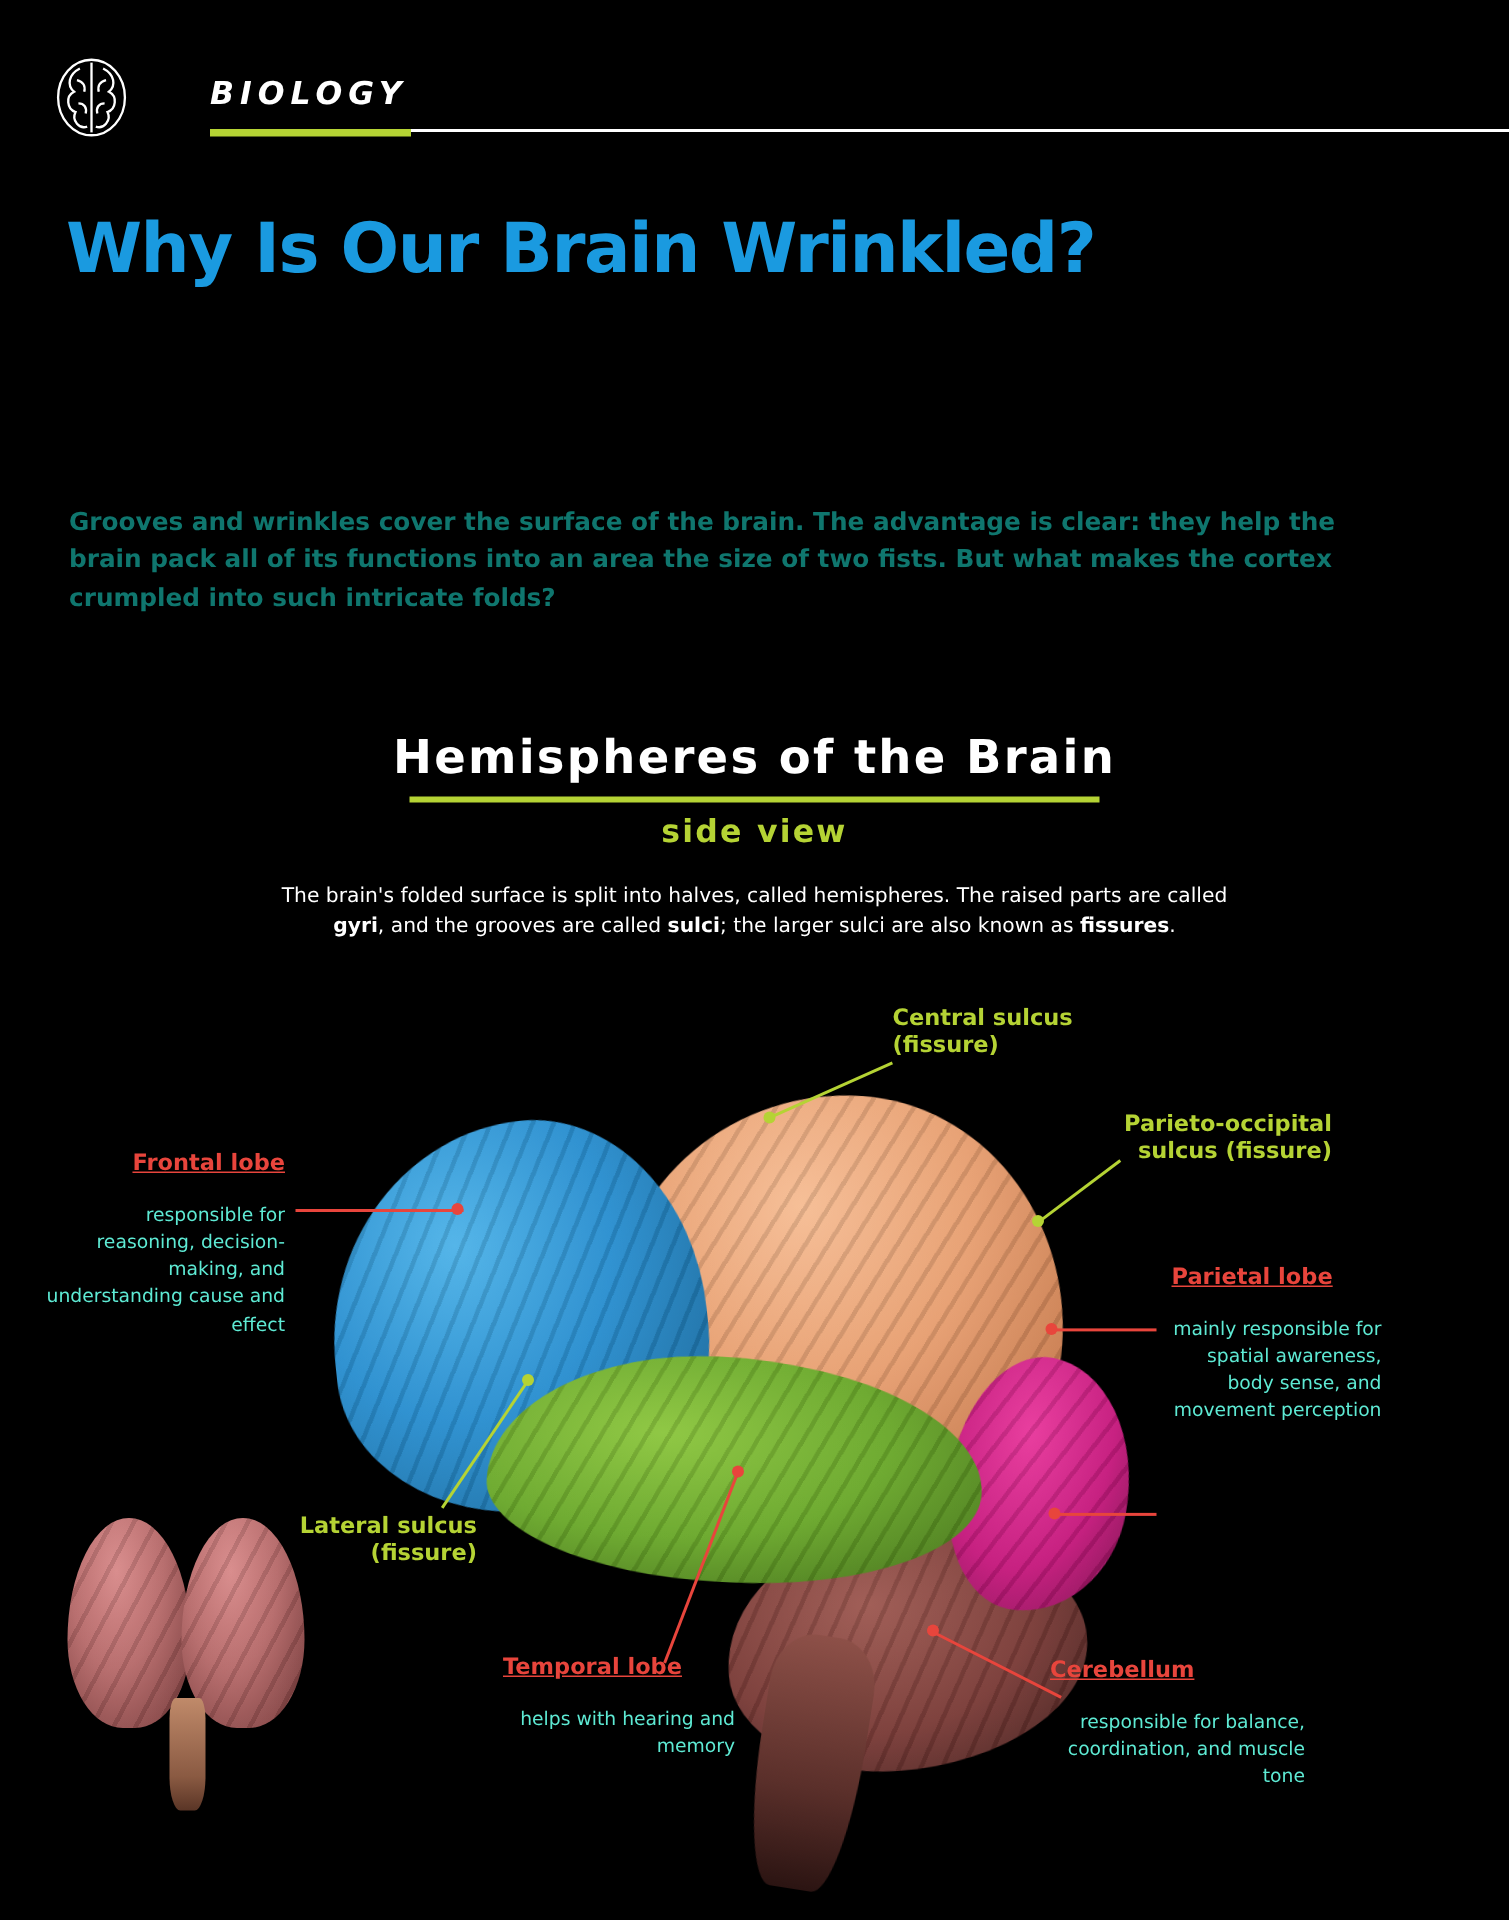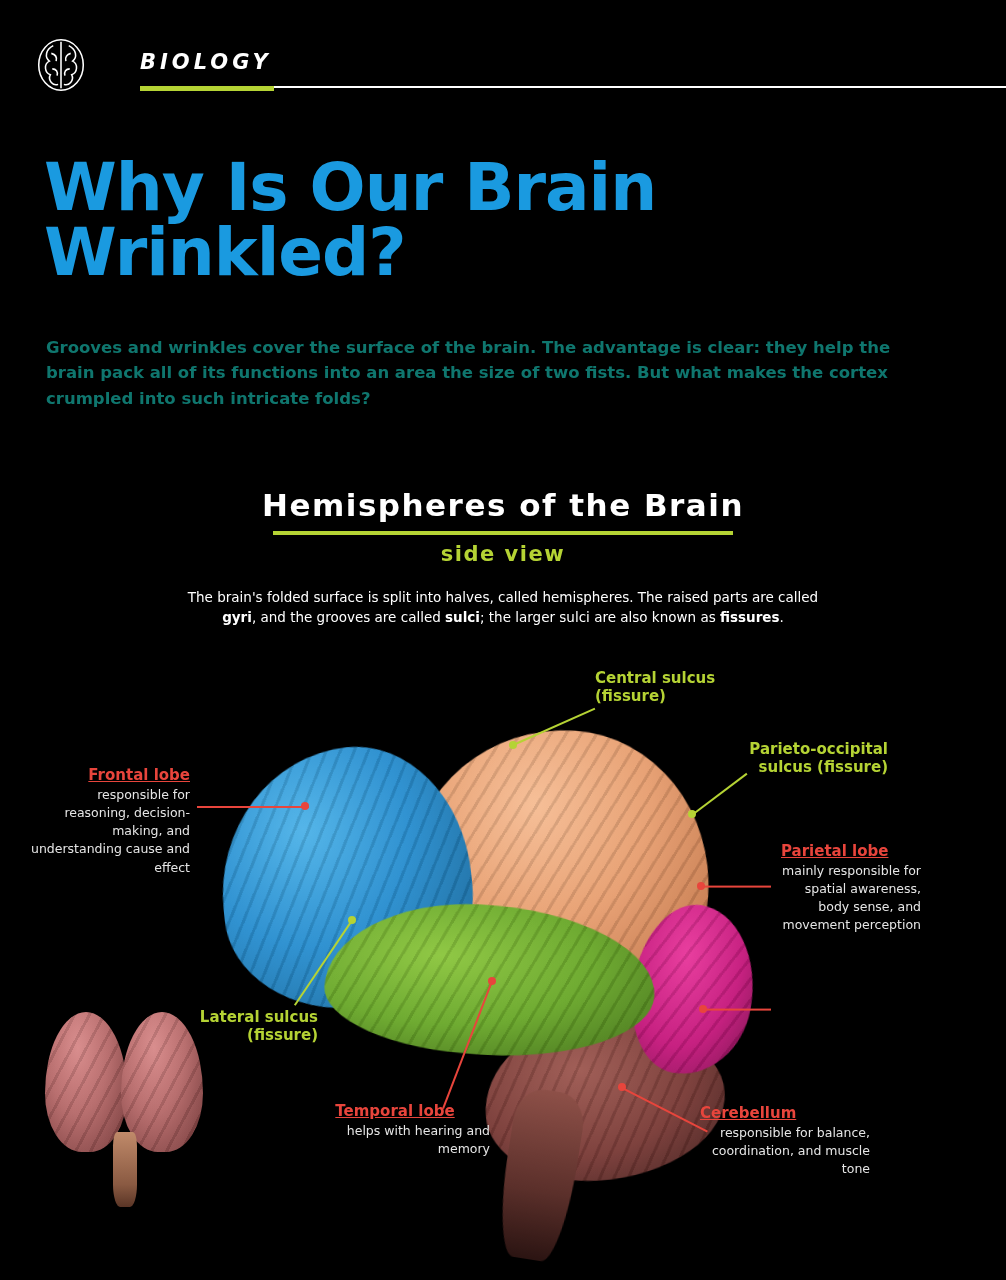--- a/index.html
+++ b/index.html
@@ -59,21 +59,21 @@
     background: #ffffff;
   }
 
   
   .title {
     position: absolute;
     left: 44px;
     top: 112px;
     width: 900px;
     font-family: "DejaVu Sans", sans-serif;
-    font-size: 66px;
+    font-size: 46px;
     font-weight: bold;
     line-height: 0.98;
     letter-spacing: -1px;
     color: #1a9ae0;
   }
 
   
   .intro {
     position: absolute;
     left: 46px;
@@ -227,22 +227,22 @@
   
   .callout { position: absolute; }
   .callout .ct {
     font-size: 15px;
     font-weight: bold;
     line-height: 1.2;
   }
   .callout .cd {
     font-size: 12.5px;
     line-height: 1.45;
-    color: #e5e5e5;
-    margin-top: 2px;
+    color: #5eead4;
+    margin-top: 17px;
     text-align: right;
   }
   .t-red { color: #e8453c; text-decoration: underline; }
   .t-green { color: #b5d334; }
 
   .align-right { text-align: right; }
   .align-left { text-align: left; }
   .align-center { text-align: center; }
 
   

